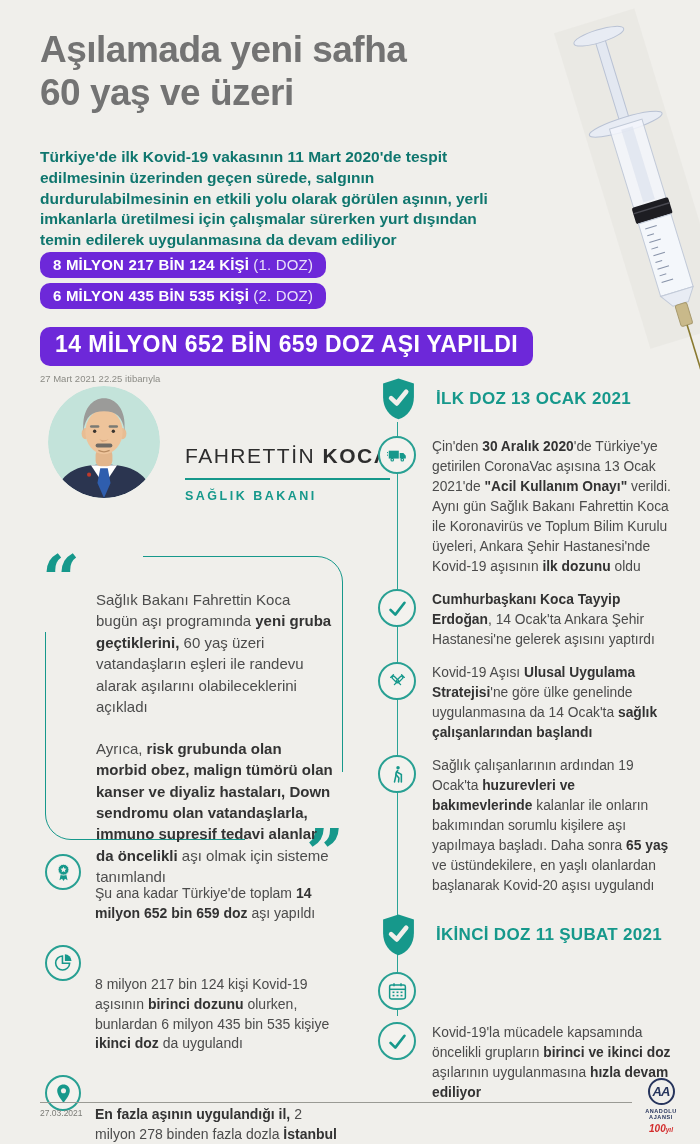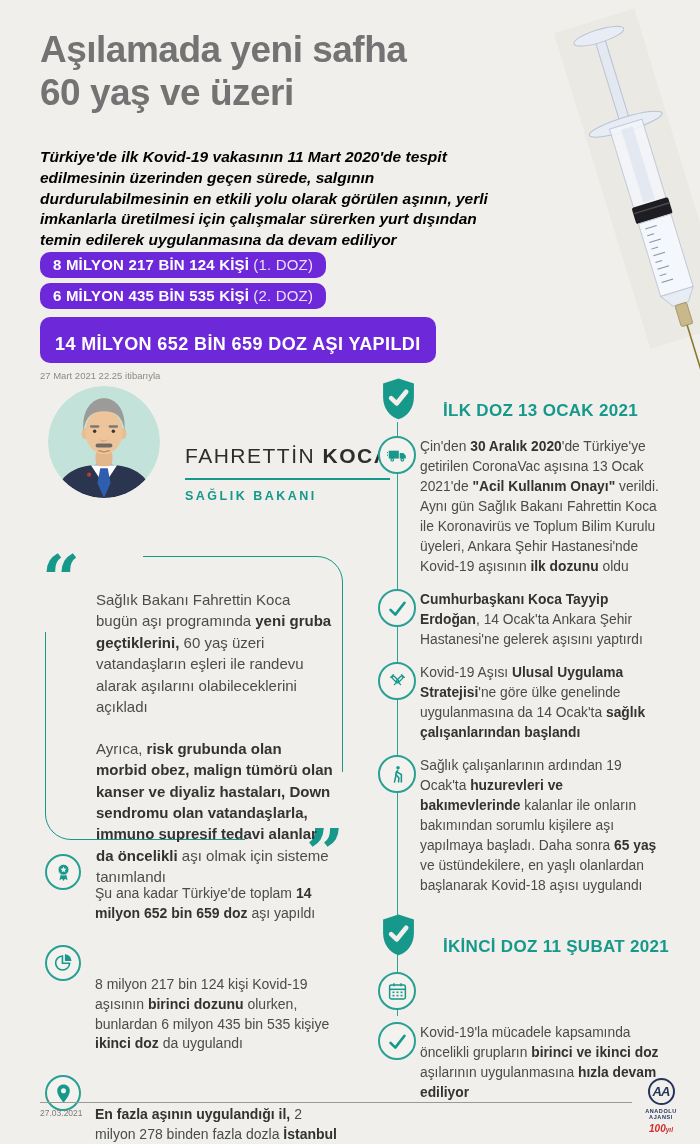--- a/index.html
+++ b/index.html
@@ -3,29 +3,29 @@
 <meta charset="utf-8">
 <style>
   * { margin:0; padding:0; box-sizing:border-box; }
   html,body { width:700px; }
   body { font-family:"Liberation Sans", sans-serif; background:#eceae5; }
   .page { position:relative; width:700px; height:1144px; background:#f0efeb; overflow:hidden; }
 
   
   .title { position:absolute; left:40px; top:28px; color:#737373; font-size:37px; line-height:1.17;
            font-weight:800; letter-spacing:-0.5px; }
-  .intro { position:absolute; left:40px; top:147px; width:470px; color:#000000;
-           font-size:15.5px; line-height:1.34; font-weight:600;font-style:italic; }
+  .intro { position:absolute; left:40px; top:147px; width:470px; color:#0f766e;
+           font-size:15.5px; line-height:1.34; font-weight:600; }
 
   
   .bars { position:absolute; left:40px; top:252px; }
   .bar  { display:table; background:#6d28d9; color:#fff; font-weight:800;
           font-size:15px; padding:4px 13px 5px; margin-bottom:5px; letter-spacing:.2px;border-radius:10px; }
   .bar .light { font-weight:500; opacity:.85; margin-left:4px; }
-  .bar.big { font-size:18px; padding:17px 15px 8px; margin-top:8px; letter-spacing:.4px; }
+  .bar.big { font-size:23px; padding:4px 15px 8px; margin-top:18px; letter-spacing:.4px; }
   .asof { color:#8b8b85; font-size:9.5px; margin-top:7px; }
 
   
   .syringe { position:absolute; left:450px; top:0; pointer-events:none; }
 
   
   .avatar { position:absolute; left:48px; top:386px; width:112px; height:112px; border-radius:50%; overflow:hidden; }
   .namecard { position:absolute; left:185px; top:444px; }
   .namecard .name { font-size:21px; letter-spacing:1.5px; color:#2d2d2d;
                     padding-bottom:10px; border-bottom:2px solid #16988b; font-weight:400; }
@@ -52,25 +52,25 @@
   .stat-row { display:flex; gap:14px; margin-bottom:19px; }
   .circ { flex:0 0 auto; width:36px; height:36px; border-radius:50%; border:2px solid #28a093;
           background:#f3f2ee; display:flex; align-items:center; justify-content:center; color:#16988b; margin-top:2px; }
   .circ .ic { width:21px; height:21px; display:block; }
   .stat-text { font-size:14px; line-height:1.42; color:#4b4b4b; width:248px;margin-top:32px; }
   .stat-text b, .tl-text b { color:#333; }
 
   
   .rightcol { position:absolute; left:378px; top:376px; width:302px; }
   .tl-line { position:absolute; left:18.5px; top:46px; width:1.5px; height:594px; background:#2aa396; }
-  .tl-head { position:relative; display:flex; align-items:flex-end; gap:25px; margin-bottom:15px; }
+  .tl-head { position:relative; display:flex; align-items:center; gap:18px; margin-bottom:15px; }
   .tl-head .shield { width:40px; display:flex; justify-content:center; color:#16988b; }
   .shield .ic { width:37px; height:45px; display:block; }
   .tl-head h2 { color:#16988b; font-size:17px; font-weight:800; letter-spacing:.3px; }
-  .tl-item { position:relative; display:flex; gap:4px; margin-bottom:12px; }
+  .tl-item { position:relative; display:flex; gap:16px; margin-bottom:12px; }
   .tl-item .circ { width:38px; height:38px; margin-top:0; }
   .tl-text { font-size:13.8px; line-height:1.45; color:#4b4b4b; width:246px; padding-top:1px; }
   .tl-head.second { margin-top:16px; }
 
   
   .f-line { position:absolute; left:40px; top:1102px; width:592px; height:1px; background:#9a9a94; }
   .f-date { position:absolute; left:40px; top:1108px; font-size:8.5px; color:#7c7c77; }
   .aa-logo { position:absolute; left:633px; top:1078px; width:56px; text-align:center; }
   .aa-circle { width:27px; height:27px; margin:0 auto; border:2px solid #26345c; border-radius:50%;
                display:flex; align-items:center; justify-content:center;
@@ -312,21 +312,21 @@
           </svg>
         </span>
       <div class="tl-text"><span>Kovid-19 Aşısı </span><b>Ulusal Uygulama Stratejisi</b><span>'ne göre ülke genelinde uygulanmasına da 14 Ocak'ta </span><b>sağlık çalışanlarından başlandı</b></div>
     </div>
     <div class="tl-item">
       <span class="circ">
           <svg class="ic">
             <use href="#sym-elderly-person-icon"></use>
           </svg>
         </span>
-      <div class="tl-text"><span>Sağlık çalışanlarının ardından 19 Ocak'ta </span><b>huzurevleri ve bakımevlerinde</b><span> kalanlar ile onların bakımından sorumlu kişilere aşı yapılmaya başladı. Daha sonra </span><b>65 yaş</b><span> ve üstündekilere, en yaşlı olanlardan başlanarak Kovid-18 aşısı uygulandı</span></div>
+      <div class="tl-text"><span>Sağlık çalışanlarının ardından 19 Ocak'ta </span><b>huzurevleri ve bakımevlerinde</b><span> kalanlar ile onların bakımından sorumlu kişilere aşı yapılmaya başladı. Daha sonra </span><b>65 yaş</b><span> ve üstündekilere, en yaşlı olanlardan başlanarak Kovid-20 aşısı uygulandı</span></div>
     </div>
 
     <div class="tl-head second">
       <span class="shield">
           <svg class="ic">
             <use href="#sym-shield-check-icon"></use>
           </svg>
         </span>
       <h2>İKİNCİ DOZ 11 ŞUBAT 2021</h2>
     </div>

